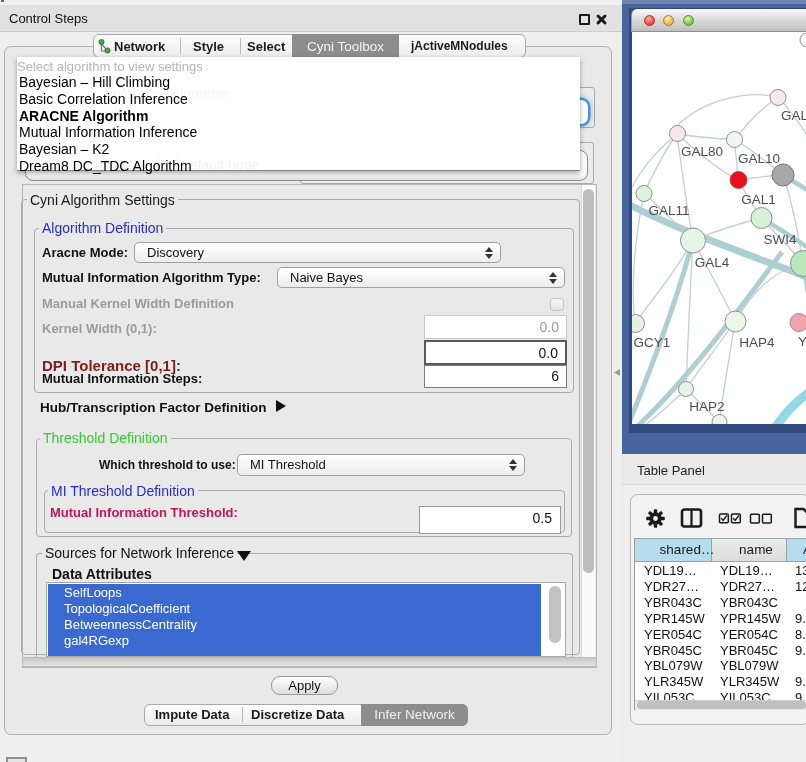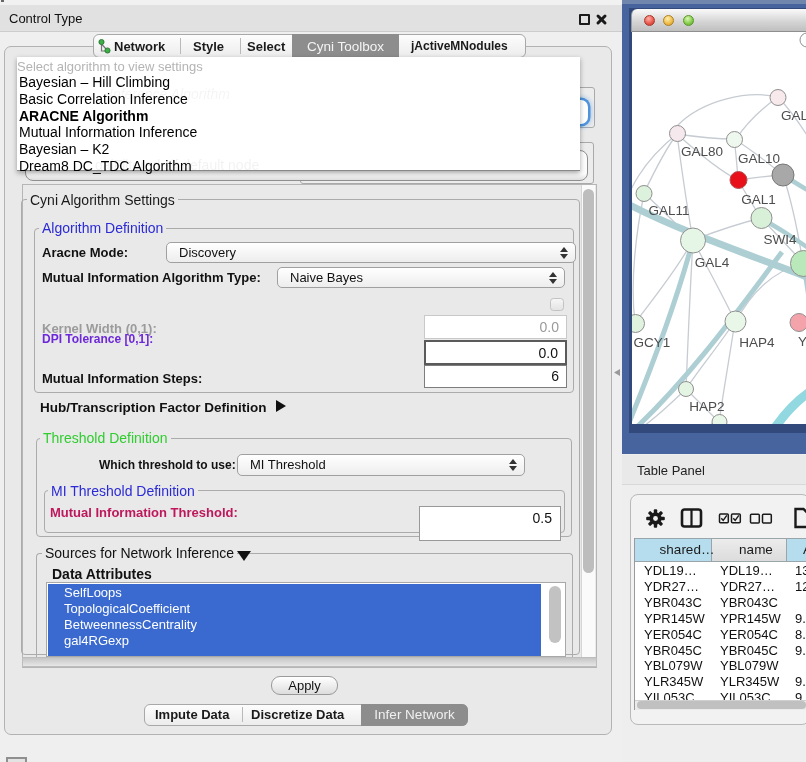--- a/index.html
+++ b/index.html
@@ -197,21 +197,21 @@
         </div>
     </div>
 
     <div class="abs" style="left:0;top:162px;width:174px;height:10px;background:#ebebeb;border-top:1px solid #d0d0d0;"></div>
     <div class="abs" style="left:2px;top:163px;width:169px;height:8px;background:#c0c0c0;border-radius:4px;"></div>
   </div>
 
   <div class="abs" style="left:0;top:0;width:622px;height:5px;background:#f1f1f1;"></div>
   <div class="abs" style="left:1px;top:0;width:3px;height:2px;background:#666;"></div>
   <div class="abs" style="left:0;top:5px;width:622px;height:27px;background:#e1e1e1;border-bottom:1px solid #cccccc;"></div>
-  <div class="abs" style="left:9px;top:11px;font-size:13px;color:#111;">Control Type</div>
+  <div class="abs" style="left:9px;top:11px;font-size:13px;color:#111;">Control Steps</div>
   <div class="abs" style="left:579px;top:14px;width:11px;height:11px;border:2px solid #1a1a1a;border-radius:1px;"></div>
   <svg class="abs" style="left:595px;top:13px;" width="13" height="13">
     <g stroke="#1a1a1a" stroke-width="3" stroke-linecap="round">
       <line x1="3" y1="3" x2="10" y2="10"></line>
         <line x1="10" y1="3" x2="3" y2="10"></line>
     </g>
   </svg>
 
   <div class="abs" style="left:4px;top:46px;width:608px;height:689px;background:#e9e9e9;
        border:1px solid #b2b2b2;border-radius:7px;"></div>
@@ -246,37 +246,38 @@
       <div style="position:absolute;left:0;bottom:0;width:100%;height:6px;background:linear-gradient(rgba(0,0,0,0),rgba(0,0,0,0.12));"></div>
     </div>
 
   <div class="abs" style="left:21px;top:199px;width:559px;height:456px;border:1px solid #ababab;border-radius:4px;"></div>
   <div class="abs" style="left:27px;top:192px;background:#e9e9e9;padding:0 3px;font-size:14px;color:#1a1a1a;">Cyni Algorithm Settings</div>
 
   <div class="abs" style="left:34px;top:228px;width:540px;height:165px;border:1px solid #ababab;border-radius:4px;"></div>
   <div class="abs" style="left:39px;top:220px;background:#e9e9e9;padding:0 3px;font-size:14px;color:#2a2ad6;">Algorithm Definition</div>
 
   <div class="abs b" style="left:42px;top:245px;font-size:13px;color:#111;">Aracne Mode:</div>
-  <div class="abs combo" style="left:134px;top:242px;width:410px;height:21px;margin-left:32px;">
+  <div class="abs combo" style="left:134px;top:242px;width:367px;height:21px;">
     <div class="cb"></div>
       <span class="ct">Discovery</span>
       <span class="ar"></span>
   </div>
   <div class="abs b" style="left:42px;top:270px;font-size:13px;color:#111;">Mutual Information Algorithm Type:</div>
   <div class="abs combo" style="left:277px;top:267px;width:288px;height:21px;">
     <div class="cb"></div>
       <span class="ct">Naive Bayes</span>
       <span class="ar"></span>
   </div>
+  <div class="abs b" style="left:42px;top:296px;font-size:13px;color:#9b9b9b;">Manual Kernel Width Definition</div>
   <div class="abs" style="left:550px;top:298px;width:14px;height:13px;border:1px solid #c3c3c3;border-radius:3.5px;
        background:linear-gradient(#f6f6f6,#e4e4e4);"></div>
   <div class="abs b" style="left:42px;top:321px;font-size:13px;color:#9b9b9b;">Kernel Width (0,1):</div>
   <div class="abs" style="left:424px;top:315px;width:143px;height:24px;background:#fff;border:1px solid #c9c9c9;
        font-size:14px;color:#9a9a9a;text-align:right;padding:3px 7px 0 0;">0.0</div>
-  <div class="abs b" style="left:42px;top:332px;font-size:12px;color:#6d28d9;">DPI Tolerance [0,1]:</div>
+  <div class="abs b" style="left:42px;top:357px;font-size:15px;color:#7f1d1d;">DPI Tolerance [0,1]:</div>
   <div class="abs" style="left:424px;top:340px;width:143px;height:25px;background:#fff;border:2px solid #5a5a5a;
        font-size:14px;color:#111;text-align:right;padding:3px 7px 0 0;">0.0</div>
   <div class="abs b" style="left:42px;top:371px;font-size:13px;color:#111;">Mutual Information Steps:</div>
   <div class="abs" style="left:424px;top:365px;width:143px;height:23px;background:#fff;border:1px solid #7d7d7d;
        font-size:14px;color:#111;text-align:right;padding:2px 7px 0 0;">6</div>
 
   <div class="abs b" style="left:40px;top:400px;font-size:13.5px;color:#111;">Hub/Transcription Factor Definition</div>
   <div class="abs" style="left:276px;top:400px;width:0;height:0;border-left:10px solid #111;border-top:6.5px solid transparent;border-bottom:6.5px solid transparent;"></div>
 
   <div class="abs" style="left:36px;top:438px;width:536px;height:99px;border:1px solid #ababab;border-radius:4px;"></div>
@@ -285,21 +286,21 @@
   <div class="abs b" style="left:99px;top:458px;font-size:12px;color:#111;">Which threshold to use:</div>
   <div class="abs combo" style="left:237px;top:454px;width:288px;height:22px;">
     <div class="cb"></div>
       <span class="ct">MI Threshold</span>
       <span class="ar"></span>
   </div>
 
   <div class="abs" style="left:44px;top:490px;width:521px;height:43px;border:1px solid #ababab;border-radius:4px;"></div>
   <div class="abs" style="left:48px;top:483px;background:#e9e9e9;padding:0 3px;font-size:14px;color:#2a2ad6;">MI Threshold Definition</div>
   <div class="abs b" style="left:50px;top:505px;font-size:13px;color:#be185d;">Mutual Information Threshold:</div>
-  <div class="abs" style="left:419px;top:506px;width:142px;height:35px;background:#fff;border:1px solid #999;
+  <div class="abs" style="left:419px;top:506px;width:142px;height:28px;background:#fff;border:1px solid #999;
        font-size:14px;color:#111;text-align:right;padding:3px 8px 0 0;">0.5</div>
 
   <div class="abs" style="left:36px;top:553px;width:537px;height:110px;border:1px solid #ababab;border-radius:4px;border-bottom:none;"></div>
   <div class="abs" style="left:42px;top:545px;background:#e9e9e9;padding:0 3px;font-size:14px;color:#111;">Sources for Network Inference</div>
   <div class="abs" style="left:237px;top:551px;width:0;height:0;border-top:10px solid #111;border-left:7.5px solid transparent;border-right:7.5px solid transparent;"></div>
   <div class="abs b" style="left:36px;top:566px;font-size:14px;color:#111;padding-left:16px;">Data Attributes</div>
 
   <div class="abs" style="left:46px;top:582px;width:520px;height:75px;background:#fff;border:1px solid #a8a8a8;overflow:hidden;">
     <div class="abs" style="left:1px;top:1px;width:493px;height:80px;background:#3a6ad0;"></div>
     <div class="abs" style="left:17px;top:2px;font-size:13px;color:#fff;line-height:16px;">

